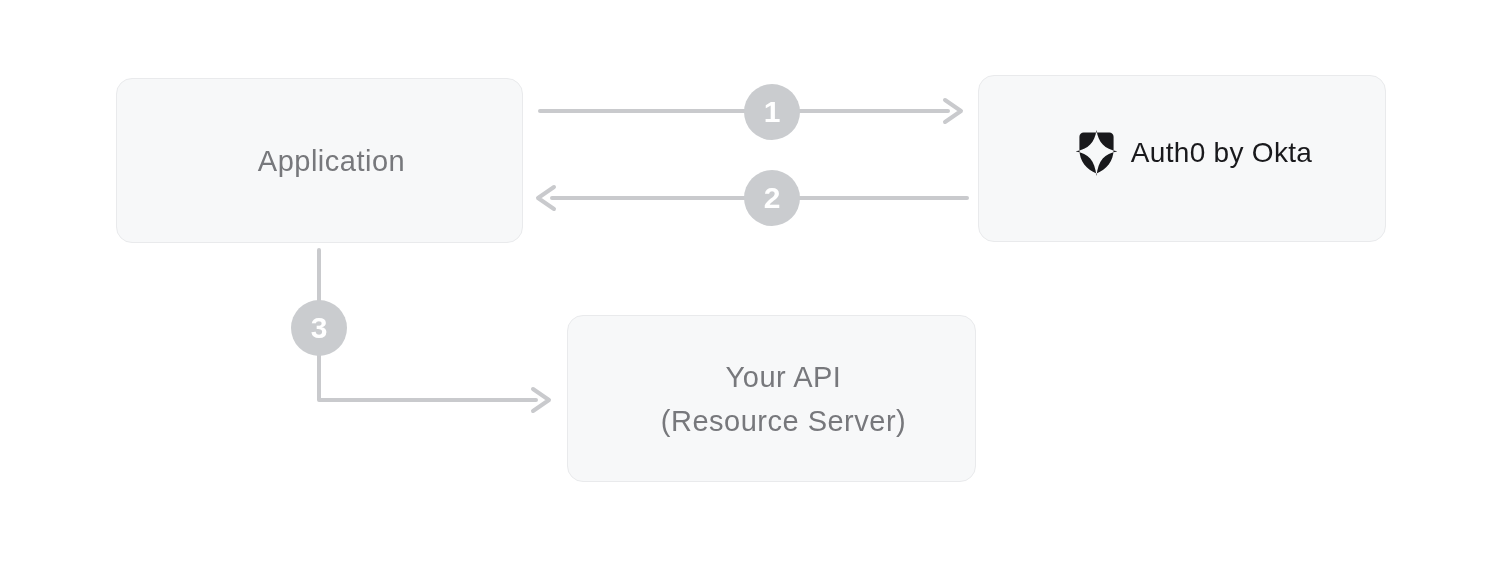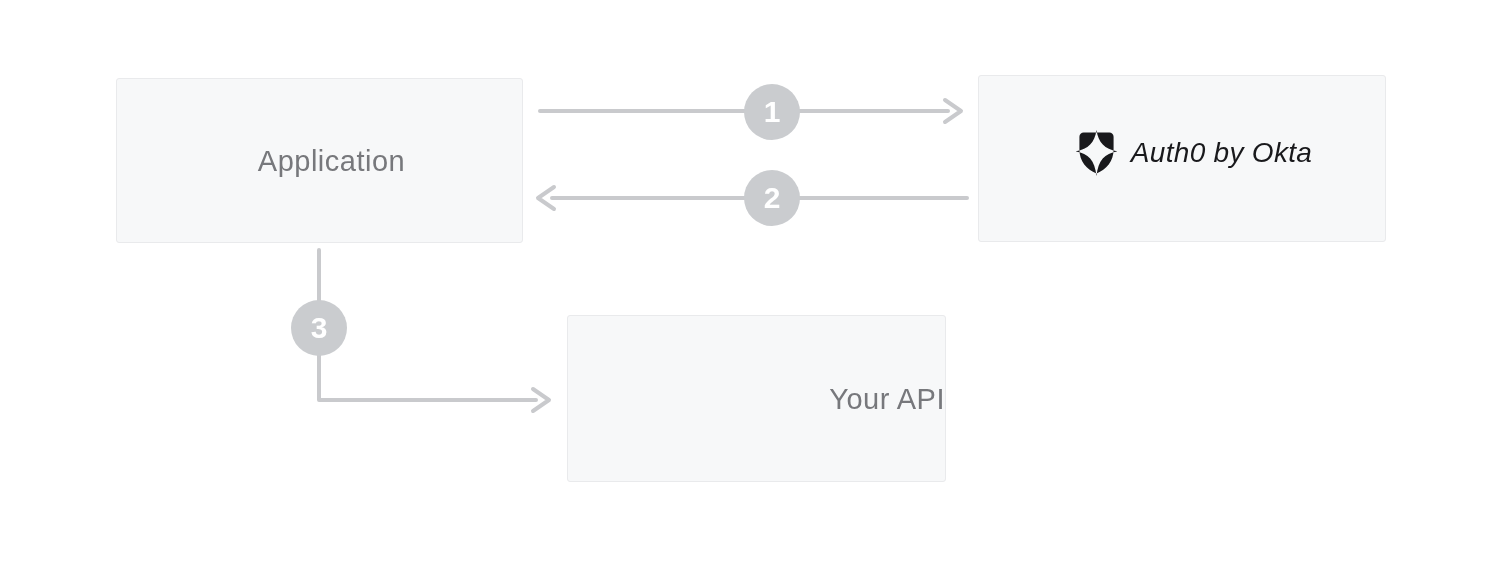--- a/index.html
+++ b/index.html
@@ -37,43 +37,42 @@
     fill: #ffffff;
     font-family: "Liberation Sans", "DejaVu Sans", sans-serif;
     font-size: 30px;
     font-weight: bold;
     text-anchor: middle;
   }
   .node {
     position: absolute;
     background: #f7f8f9;
     border: 1px solid #e9eaec;
-    border-radius: 3px;
+    border-radius: 16px;
     box-sizing: border-box;
     display: flex;
     flex-direction: column;
     align-items: center;
     justify-content: center;
     color: #77787c;
     font-size: 29px;
     line-height: 44px;
     letter-spacing: 0.5px;
     text-align: center;
     padding-left: 24px;
   }
   .node-application { left: 116px; top: 78px;  width: 407px; height: 165px; }
   .node-auth0       { left: 978px; top: 75px;  width: 408px; height: 167px; }
-  .node-api         { left: 567px; top: 315px; width: 379px; height: 167px; align-items: flex-end; }
+  .node-api         { left: 567px; top: 315px; width: 409px; height: 167px; }
   .brand-row {
     display: flex;
     align-items: center;
     justify-content: center;
     gap: 14px;
     margin-bottom: 12px;
-    font-style: italic;
   }
   .brand-text {
     color: #19191c;
     font-size: 28px;
     letter-spacing: 0.3px;
     line-height: 46px;
   }
   .auth0-logo-svg { display: block; }
 </style>
 </head>
@@ -124,15 +123,16 @@
           C12.5 45.6 4 36 4 22 V7 C4 4.2 6.2 2 9 2 Z
           M24 -1 C26 14 34 22 49 24 C34 26 26 34 24 53
           C22 34 14 26 -1 24 C14 22 22 14 24 -1 Z"></path>
       </svg>
       <span class="brand-text">Auth0 by Okta</span>
     </div>
   </div>
 
   <div class="node node-api">
     <div>Your API</div>
+    <div>(Resource Server)</div>
   </div>
 
 </div>
 
 </body></html>

